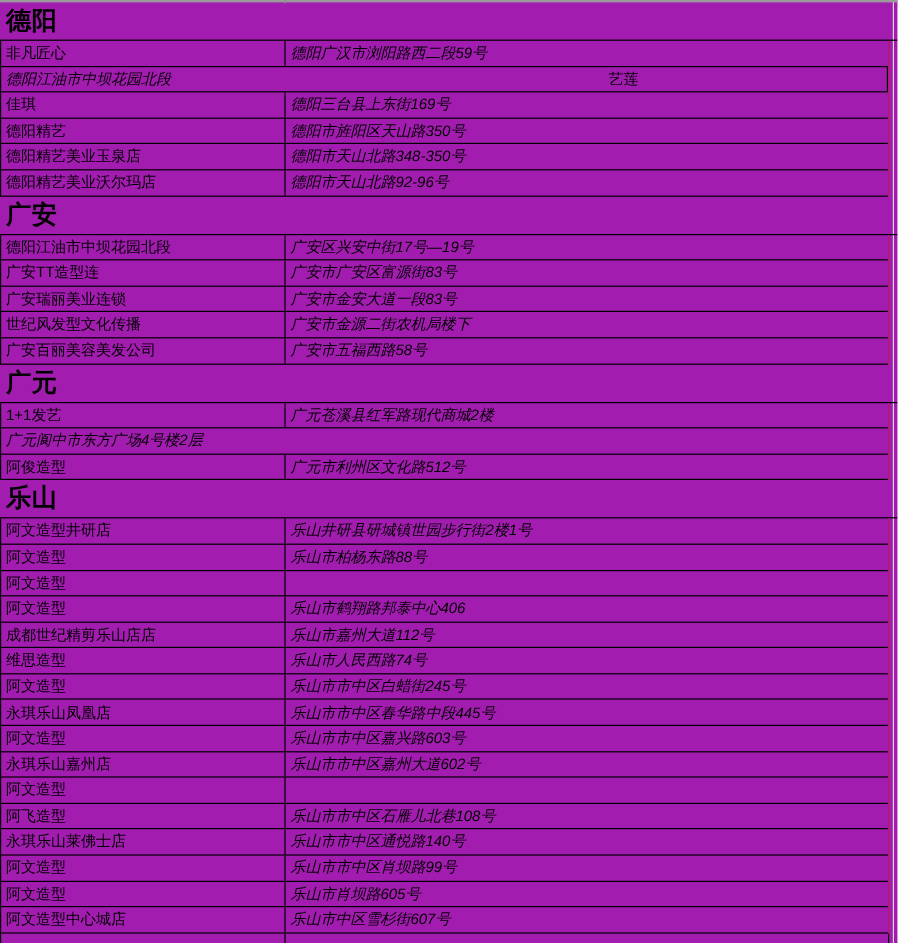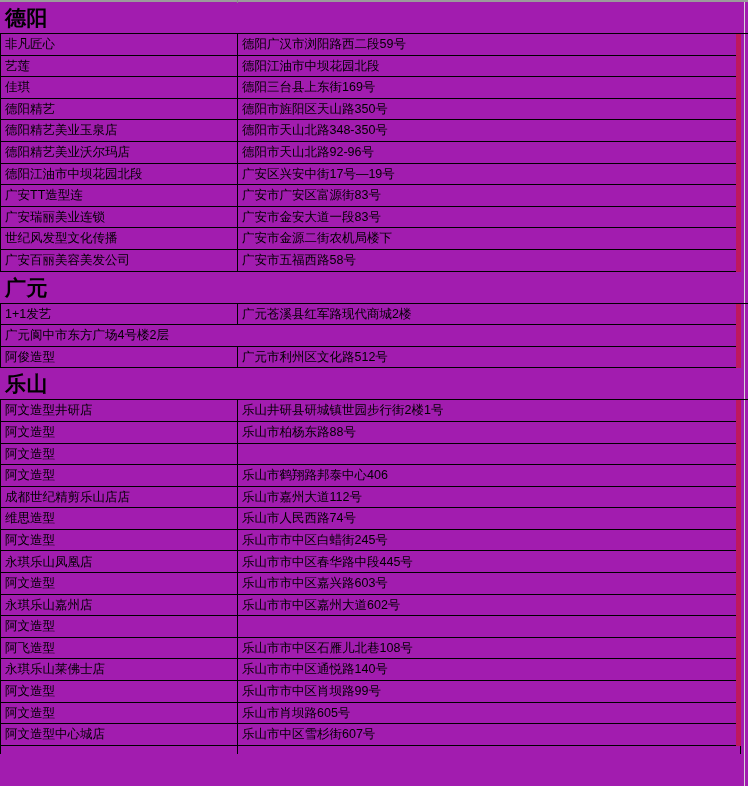--- a/index.html
+++ b/index.html
@@ -35,21 +35,21 @@
     padding-left:5px;
   }
   .city-title{
     font-size:21px;font-weight:bold;line-height:1;
     letter-spacing:0.5px;
   }
   .rows{
     box-sizing:border-box;
     width:741px;
     border-left:1px solid #000;
-    border-right:5px solid #be185d;
+    border-right:1px solid #be185d;
   }
   .row{
     box-sizing:border-box;
     display:flex;
     height:21.6px;
     border-bottom:1px solid #000;
   }
   .cell{
     display:flex;align-items:center;
     font-size:12.5px;line-height:1;
@@ -57,20 +57,21 @@
   }
   .cell.name{
     box-sizing:border-box;
     width:237px;flex:0 0 237px;
     border-right:1px solid #000;
     padding:0 3px 0 4px;
   }
   .cell.addr{
     flex:1;
     padding-left:4px;
+    font-style:italic;
   }
   
   .partial-row{
     box-sizing:border-box;
     width:741px;height:8px;
     border-left:1px solid #000;
     border-right:1px solid #000;
     display:flex;
     position:relative;z-index:1;
   }
@@ -94,22 +95,22 @@
         <div class="city-header">
           <span class="city-title">德阳</span>
         </div>
         <div class="rows">
       <div class="row">
         <div class="cell name">非凡匠心</div>
         <div class="cell addr">德阳广汉市浏阳路西二段59号</div>
       </div>
 
       <div class="row">
+        <div class="cell addr">德阳江油市中坝花园北段</div>
         <div class="cell name">艺莲</div>
-        <div class="cell addr">德阳江油市中坝花园北段</div>
       </div>
 
       <div class="row">
         <div class="cell name">佳琪</div>
         <div class="cell addr">德阳三台县上东街169号</div>
       </div>
 
       <div class="row">
         <div class="cell name">德阳精艺</div>
         <div class="cell addr">德阳市旌阳区天山路350号</div>
@@ -121,20 +122,23 @@
       </div>
 
       <div class="row">
         <div class="cell name">德阳精艺美业沃尔玛店</div>
         <div class="cell addr">德阳市天山北路92-96号</div>
       </div>
     </div>
       </section>
 
       <section class="city-section">
+        <div class="city-header">
+          <span class="city-title">广安</span>
+        </div>
         <div class="rows">
       <div class="row">
         <div class="cell name">德阳江油市中坝花园北段</div>
         <div class="cell addr">广安区兴安中街17号—19号</div>
       </div>
 
       <div class="row">
         <div class="cell name">广安TT造型连</div>
         <div class="cell addr">广安市广安区富源街83号</div>
       </div>

